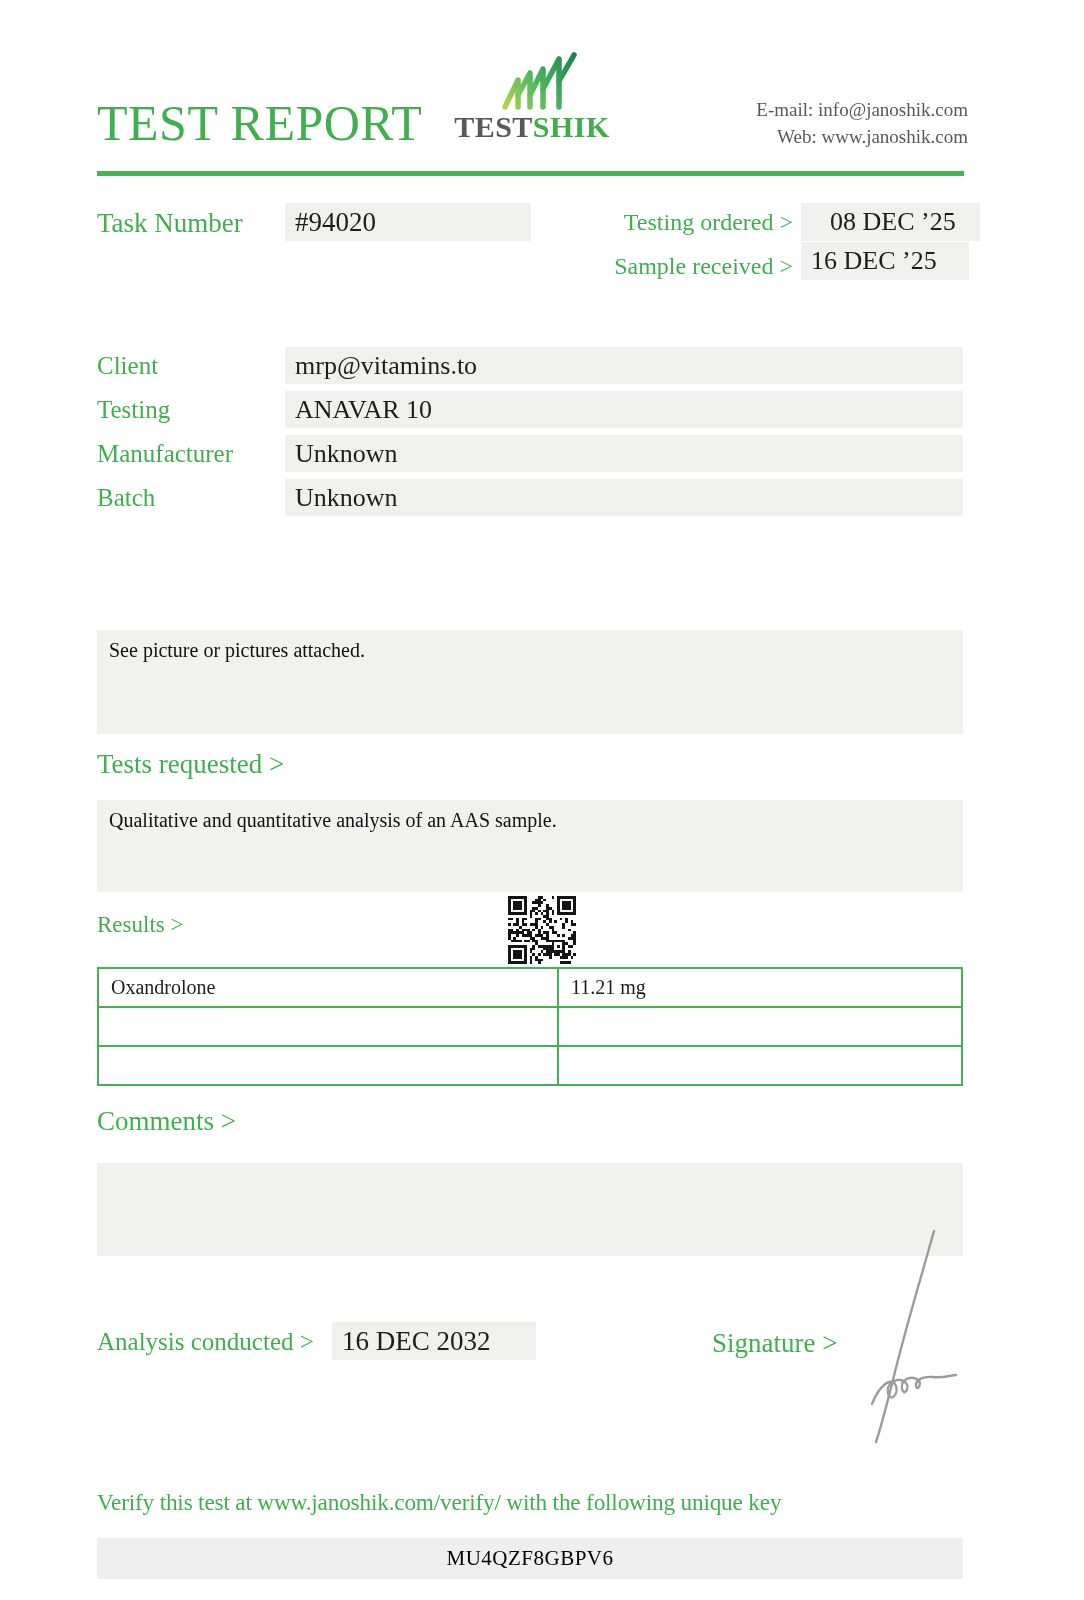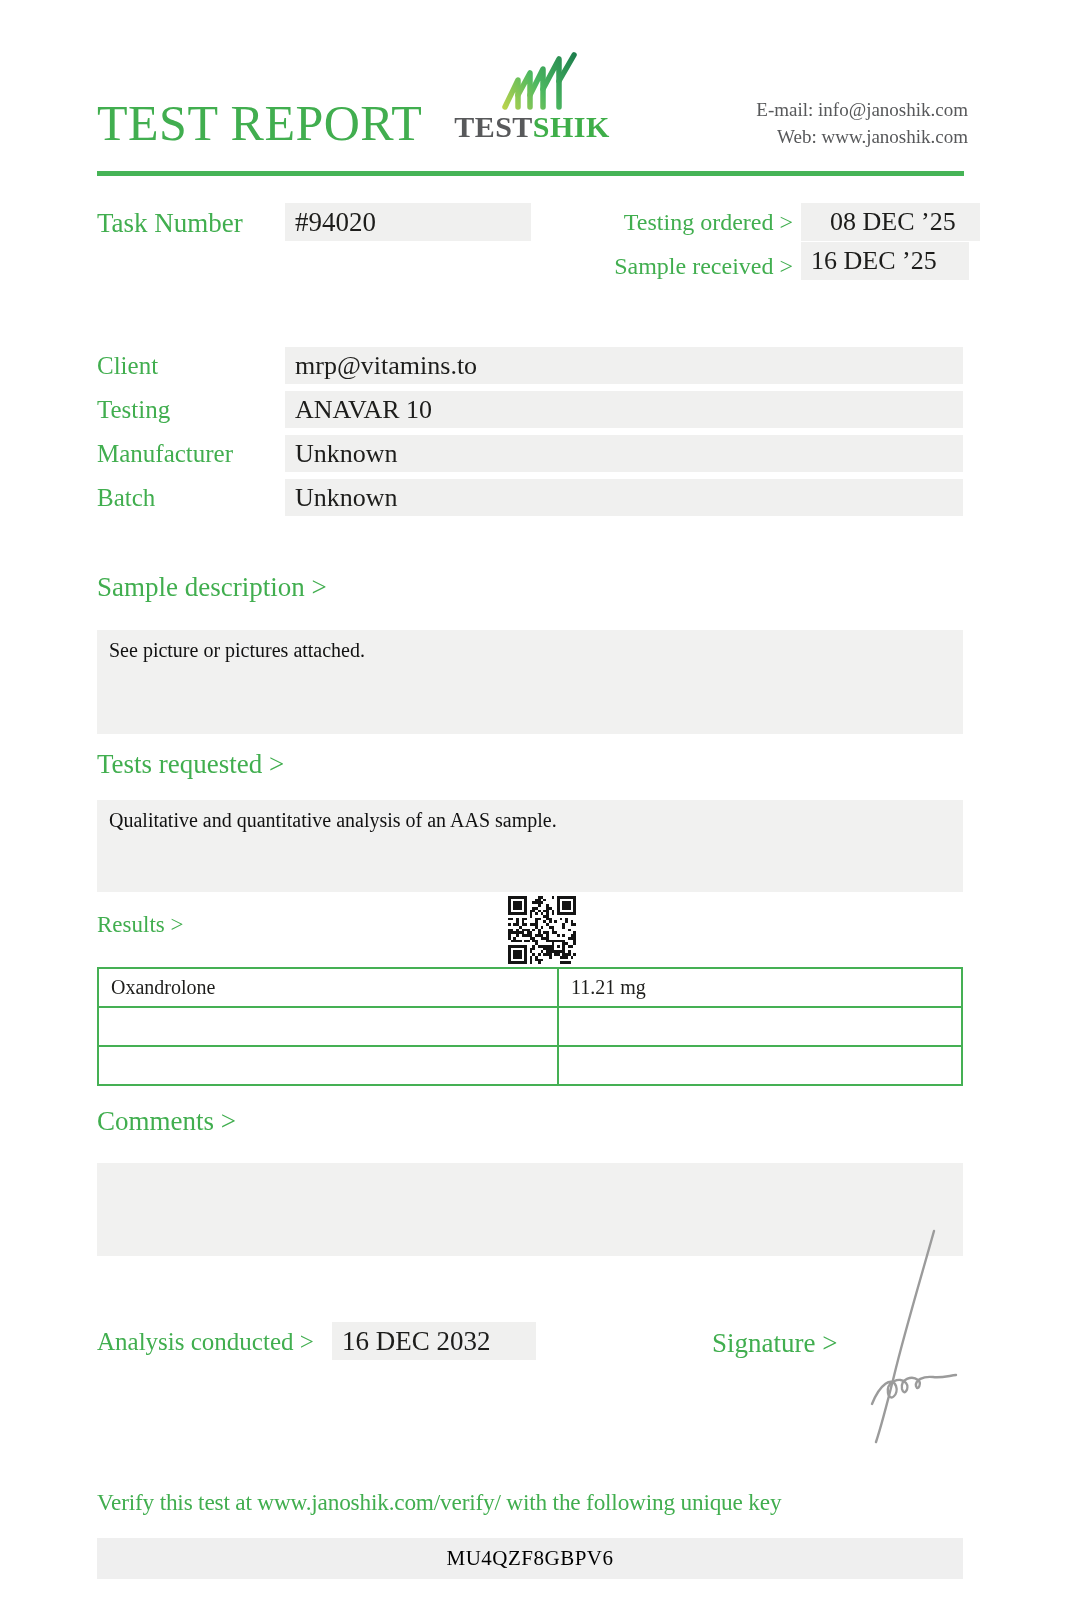--- a/index.html
+++ b/index.html
@@ -98,21 +98,20 @@
   <div class="abs label" style="left:97px;top:440px;">Manufacturer</div>
   <div class="abs field" style="left:285px;top:435px;width:678px;height:37px;">
     <div class="box-text" style="line-height:37px;">Unknown</div>
   </div>
 
   <div class="abs label" style="left:97px;top:484px;">Batch</div>
   <div class="abs field" style="left:285px;top:479px;width:678px;height:37px;">
     <div class="box-text" style="line-height:37px;">Unknown</div>
   </div>
 
-  <div class="abs label" style="left:97px;top:572px;font-size:27px;">Sample description &gt;</div>
   <div class="abs section-box" style="left:97px;top:630px;width:866px;height:104px;">
     <div class="inner">See picture or pictures attached.</div>
   </div>
 
   <div class="abs label" style="left:97px;top:749px;font-size:27px;">Tests requested &gt;</div>
   <div class="abs section-box" style="left:97px;top:800px;width:866px;height:92px;">
     <div class="inner">Qualitative and quantitative analysis of an AAS sample.</div>
   </div>
 
   <div class="abs label" style="left:97px;top:912px;font-size:23px;">Results &gt;</div>

